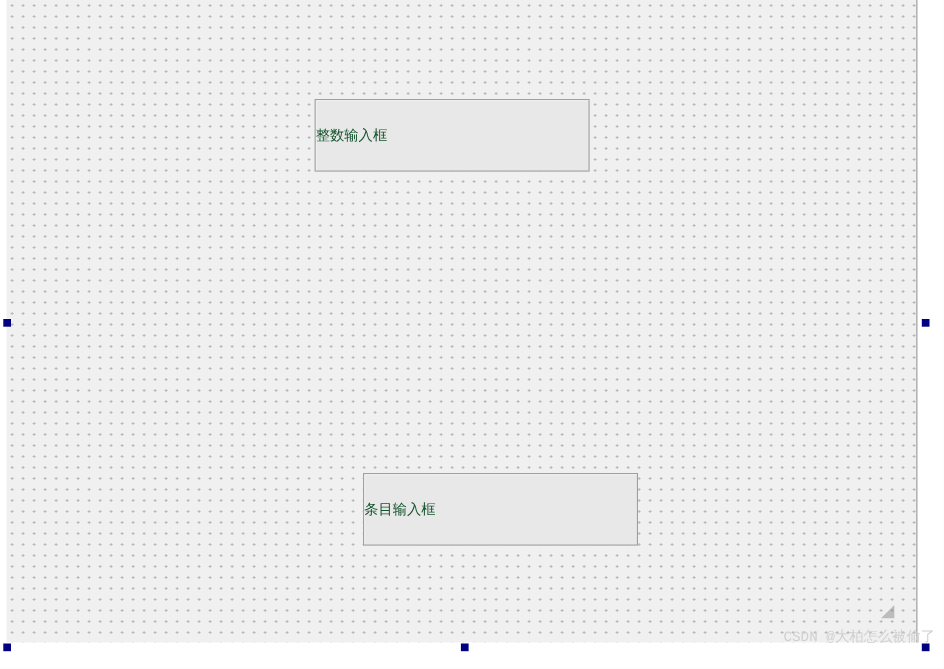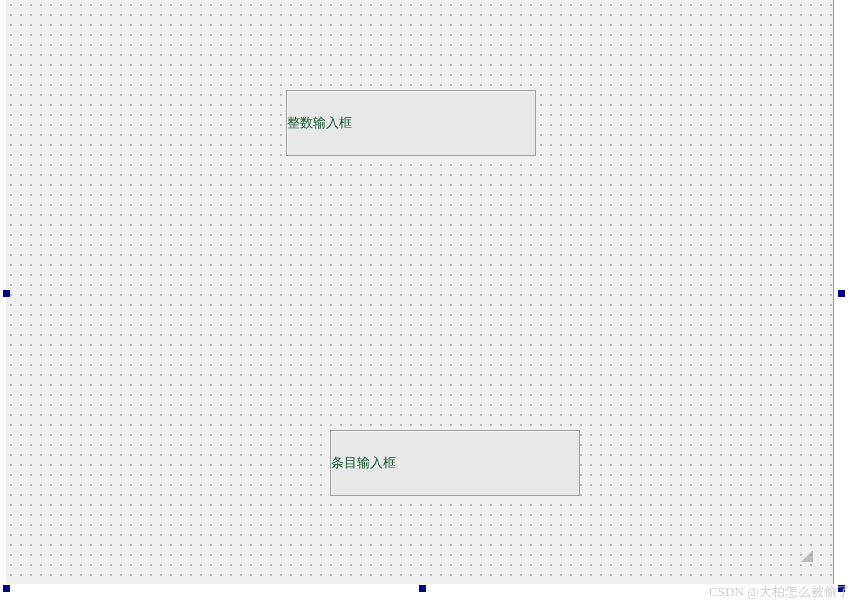--- a/index.html
+++ b/index.html
@@ -112,25 +112,25 @@
       height: 0;
       border-style: solid;
       border-width: 0 0 12px 12px;
       border-color: transparent transparent #888 transparent;
       opacity: 0.5;
     }
     
     .watermark {
       position: absolute;
       right: 8px;
-      bottom: 7px;
+      bottom: 20px;
       font-size: 13px;
       color: #d0d0d0;
       z-index: 20;
-      font-family: Liberation Serif, serif;
+      font-family: Liberation Mono, monospace;
     }
   </style>
 </head>
 <body>
 
 <div class="design-canvas">
 
   <div class="ui-button btn-1">
     <span>整数输入框</span>
   </div>

